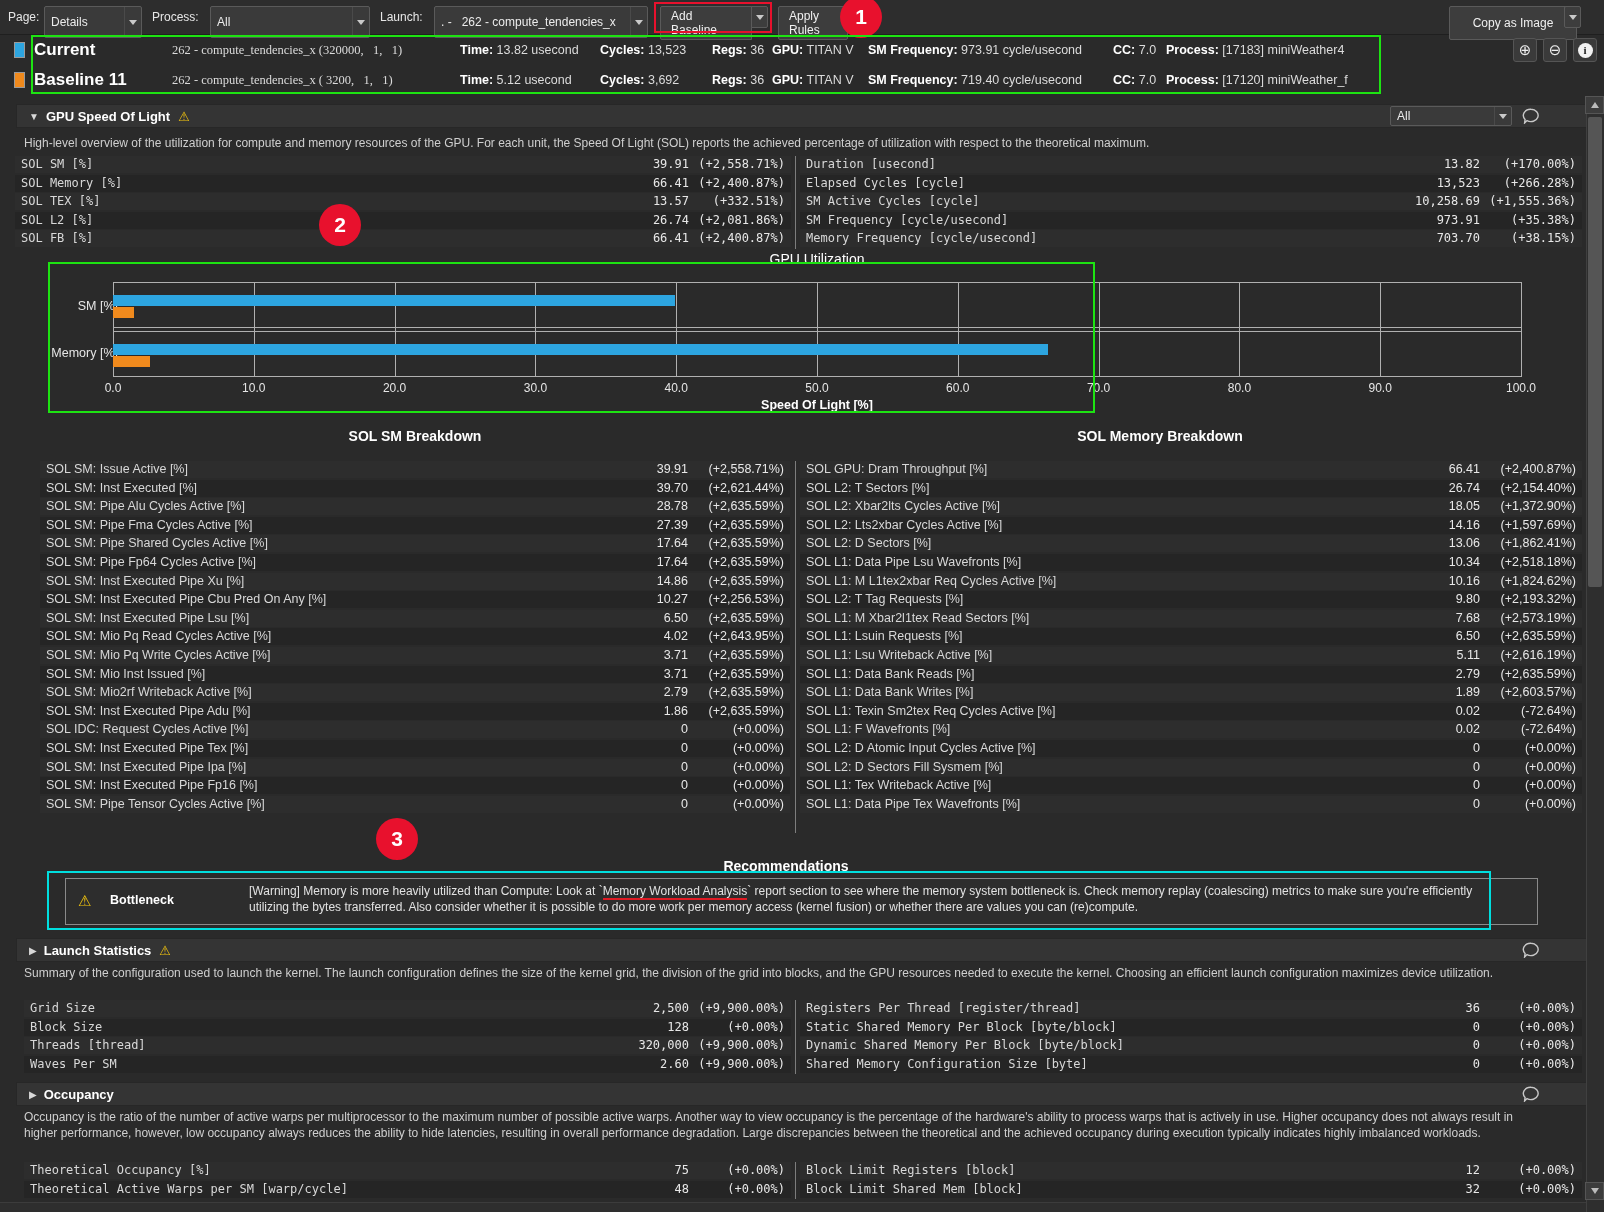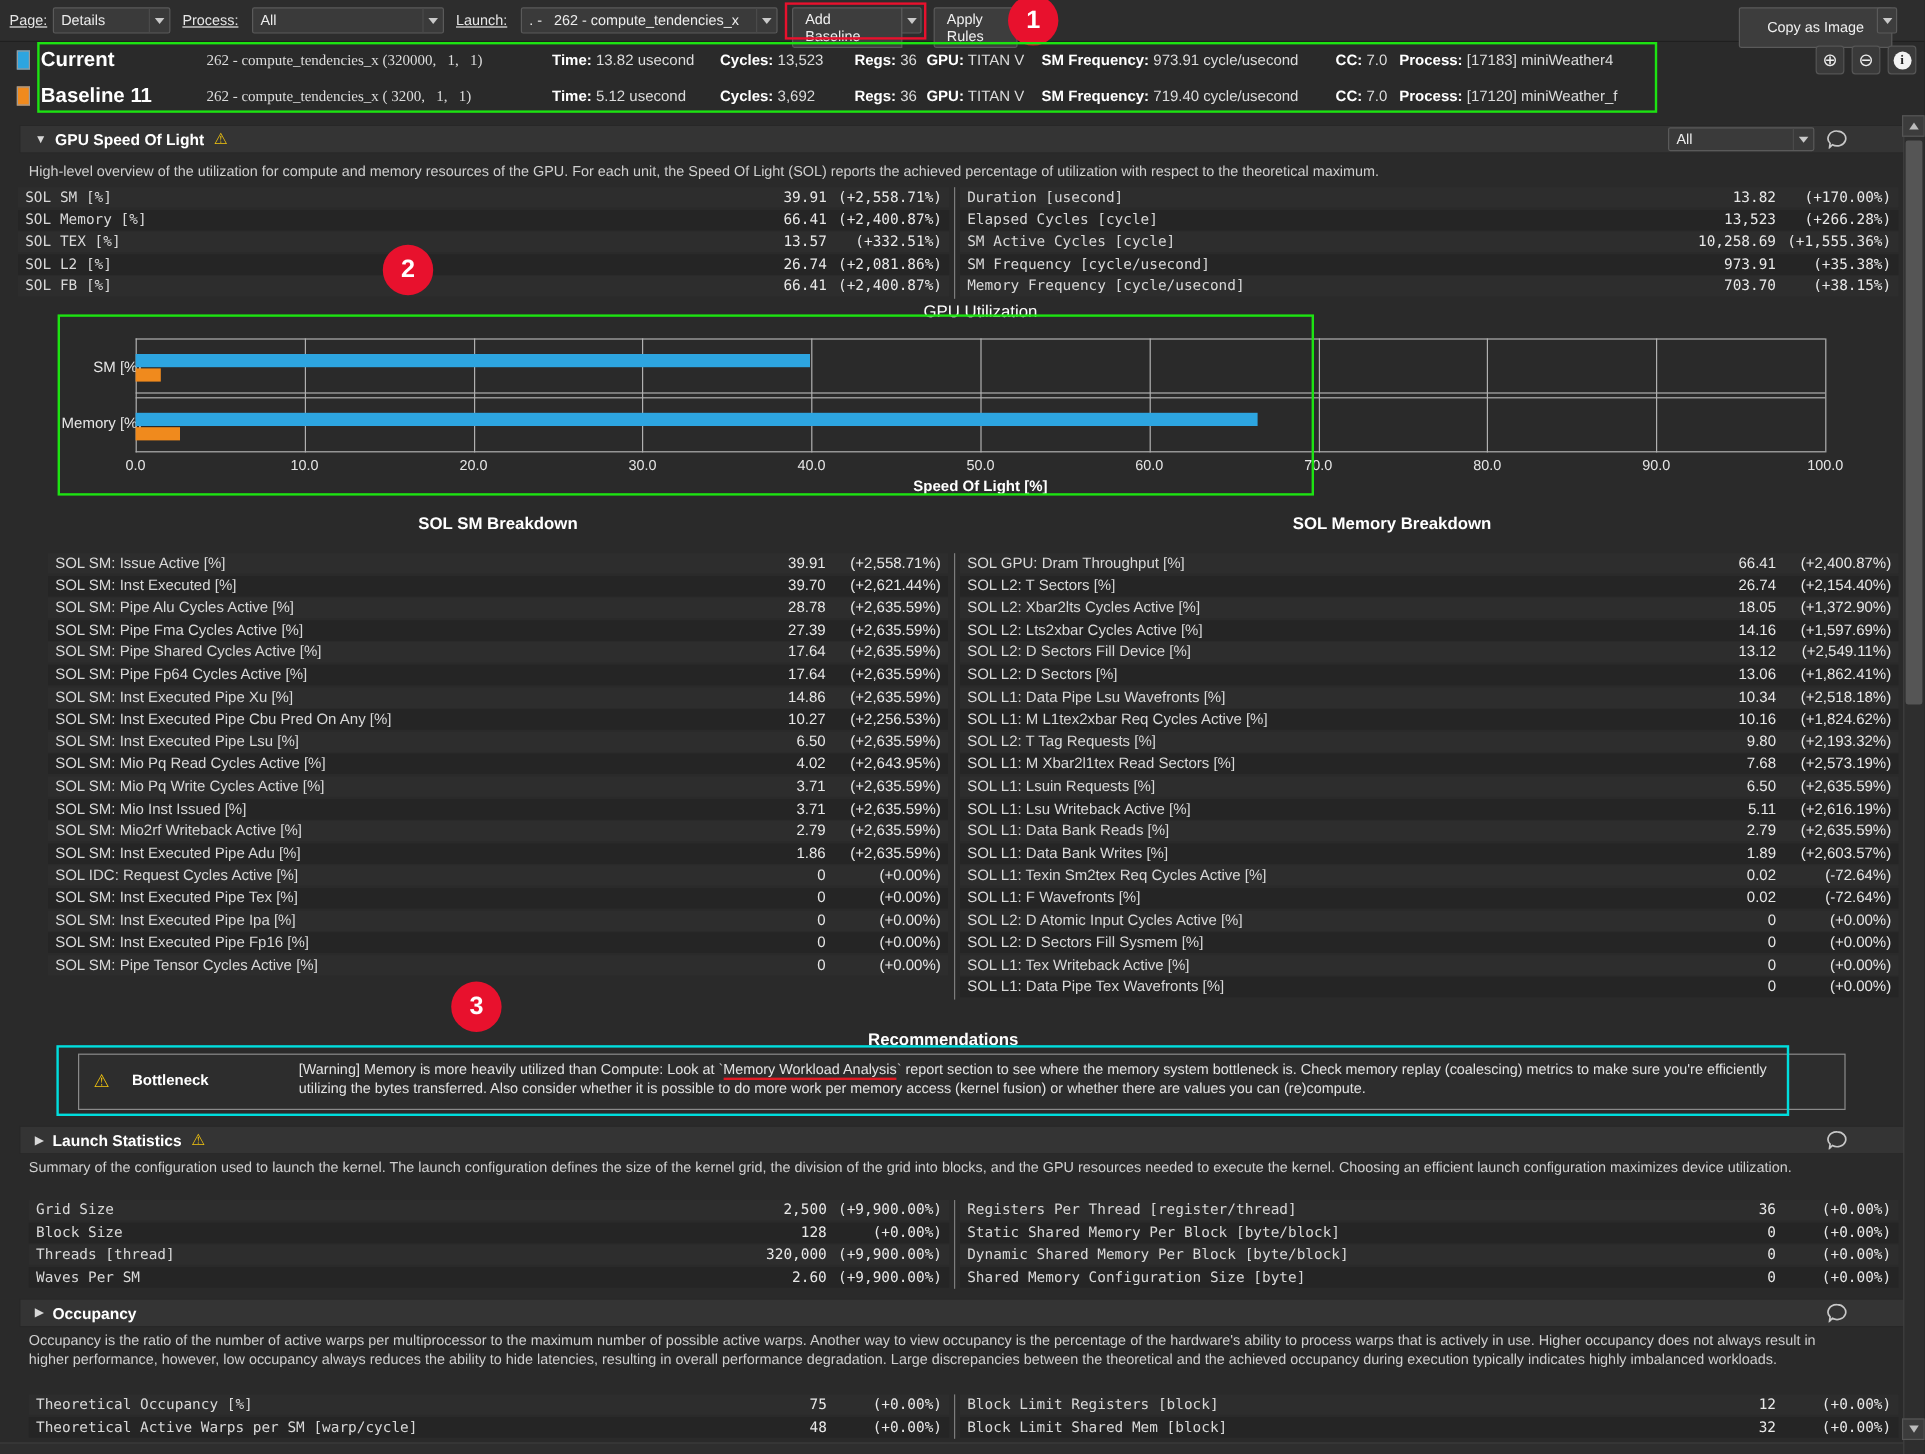--- a/index.html
+++ b/index.html
@@ -3,22 +3,22 @@
 <meta charset="utf-8">
 <style>
   html,body{margin:0;padding:0;background:#222;}
   #root{position:relative;width:1604px;height:1212px;background:#2a2a2a;overflow:hidden;
         font-family:"Liberation Sans","DejaVu Sans",sans-serif;color:#dcdcdc;font-size:12px;}
   .abs{position:absolute;}
   .mono{font-family:"DejaVu Sans Mono","Liberation Mono",monospace;}
 
   
   #toolbar{left:0;top:0;width:1604px;height:34px;background:#2d2d2d;border-bottom:1px solid #1f1f1f;}
-  .tb-label{position:absolute;top:10px;color:#e6e6e6;text-decoration:underline;}
-  .dropdown{position:absolute;top:6px;height:22px;background:#3a3a3a;border:1px solid #5a5a5a;border-radius:2px;
+  .tb-label{position:absolute;top:10px;color:#e6e6e6;}
+  .dropdown{position:absolute;top:6px;height:32px;background:#3a3a3a;border:1px solid #5a5a5a;border-radius:2px;
             display:flex;align-items:center;box-sizing:border-box;color:#ececec;}
   .dd-text{padding:0 6px;white-space:pre;overflow:hidden;flex:1;}
   .dd-arrow{width:16px;height:100%;display:flex;align-items:center;justify-content:center;border-left:1px solid #4a4a4a;}
   .caret{width:0;height:0;border-left:4px solid transparent;border-right:4px solid transparent;border-top:5px solid #c9c9c9;}
   .btn{position:absolute;top:6px;height:22px;background:#3d3d3d;border:1px solid #5a5a5a;border-radius:2px;
        display:flex;align-items:center;justify-content:center;padding:16px 10px;box-sizing:border-box;color:#f0f0f0;}
 
   
   #baseline-panel{left:0;top:35px;width:1604px;height:60px;}
   .bl-row{position:relative;height:30px;display:flex;align-items:center;}
@@ -275,21 +275,20 @@
       <div class="trow"><span class="tlabel">SOL SM: Inst Executed Pipe Ipa [%]</span><span class="tval">0</span><span class="tdelta">(+0.00%)</span></div>
       <div class="trow"><span class="tlabel">SOL SM: Inst Executed Pipe Fp16 [%]</span><span class="tval">0</span><span class="tdelta">(+0.00%)</span></div>
       <div class="trow"><span class="tlabel">SOL SM: Pipe Tensor Cycles Active [%]</span><span class="tval">0</span><span class="tdelta">(+0.00%)</span></div>
     </div>
   <div class="tbl" style="left:800px;top:461px;width:782px;font-size:12.5px">
 
   <div class="trow"><span class="tlabel">SOL GPU: Dram Throughput [%]</span><span class="tval">66.41</span><span class="tdelta">(+2,400.87%)</span></div>
       <div class="trow"><span class="tlabel">SOL L2: T Sectors [%]</span><span class="tval">26.74</span><span class="tdelta">(+2,154.40%)</span></div>
       <div class="trow"><span class="tlabel">SOL L2: Xbar2lts Cycles Active [%]</span><span class="tval">18.05</span><span class="tdelta">(+1,372.90%)</span></div>
       <div class="trow"><span class="tlabel">SOL L2: Lts2xbar Cycles Active [%]</span><span class="tval">14.16</span><span class="tdelta">(+1,597.69%)</span></div>
-      <div class="trow"><span class="tlabel">SOL L2: D Sectors Fill Device [%]</span><span class="tval">13.12</span><span class="tdelta">(+2,549.11%)</span></div>
       <div class="trow"><span class="tlabel">SOL L2: D Sectors [%]</span><span class="tval">13.06</span><span class="tdelta">(+1,862.41%)</span></div>
       <div class="trow"><span class="tlabel">SOL L1: Data Pipe Lsu Wavefronts [%]</span><span class="tval">10.34</span><span class="tdelta">(+2,518.18%)</span></div>
       <div class="trow"><span class="tlabel">SOL L1: M L1tex2xbar Req Cycles Active [%]</span><span class="tval">10.16</span><span class="tdelta">(+1,824.62%)</span></div>
       <div class="trow"><span class="tlabel">SOL L2: T Tag Requests [%]</span><span class="tval">9.80</span><span class="tdelta">(+2,193.32%)</span></div>
       <div class="trow"><span class="tlabel">SOL L1: M Xbar2l1tex Read Sectors [%]</span><span class="tval">7.68</span><span class="tdelta">(+2,573.19%)</span></div>
       <div class="trow"><span class="tlabel">SOL L1: Lsuin Requests [%]</span><span class="tval">6.50</span><span class="tdelta">(+2,635.59%)</span></div>
       <div class="trow"><span class="tlabel">SOL L1: Lsu Writeback Active [%]</span><span class="tval">5.11</span><span class="tdelta">(+2,616.19%)</span></div>
       <div class="trow"><span class="tlabel">SOL L1: Data Bank Reads [%]</span><span class="tval">2.79</span><span class="tdelta">(+2,635.59%)</span></div>
       <div class="trow"><span class="tlabel">SOL L1: Data Bank Writes [%]</span><span class="tval">1.89</span><span class="tdelta">(+2,603.57%)</span></div>
       <div class="trow"><span class="tlabel">SOL L1: Texin Sm2tex Req Cycles Active [%]</span><span class="tval">0.02</span><span class="tdelta">(-72.64%)</span></div>

